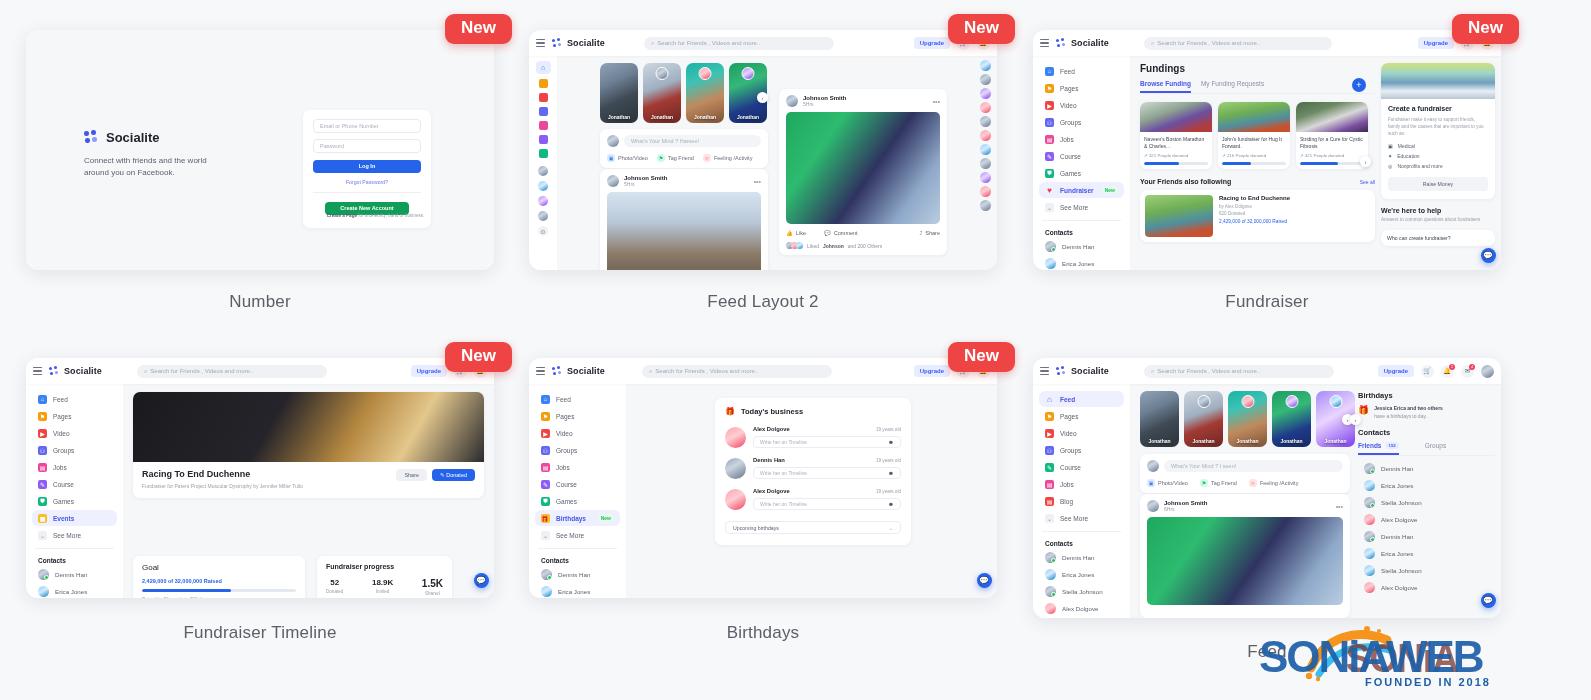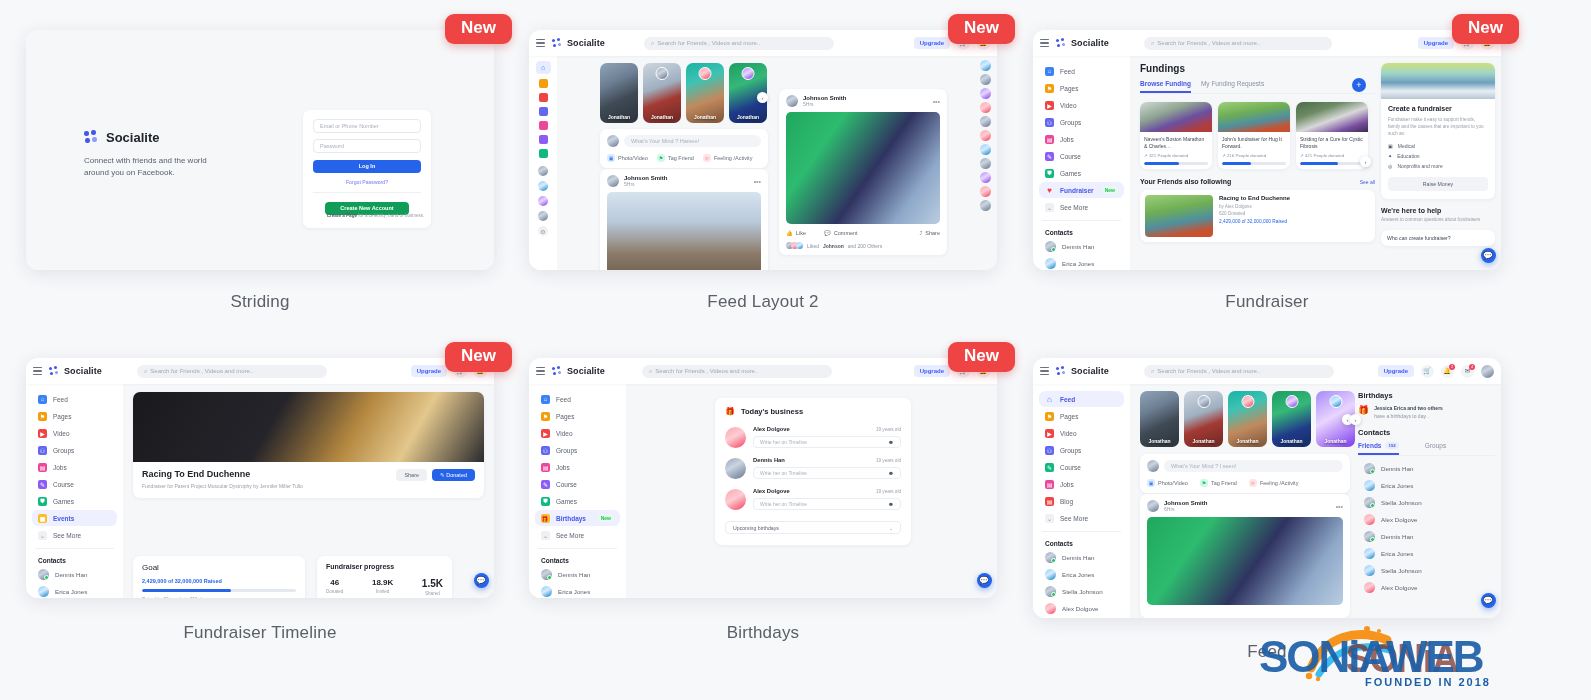--- a/index.html
+++ b/index.html
@@ -257,21 +257,21 @@
         </div>
 
         <div style="position:absolute; left:277px; top:183px; width:145px; font-size:4.6px; color:#9aa0ab; text-align:center">
           <span style="font-weight:700;color:#596070">Create a Page</span><span> for a celebrity, band or business.</span>
         </div>
 
       </div>
     </div>
     <div class="newbadge" style="right:-18px; top:-16px;">New</div>
   </div>
-  <div class="caption" style="left:26px; top:292px; width:468px;">Striding</div>
+  <div class="caption" style="left:26px; top:292px; width:468px;">Number</div>
 
   <div class="showcase" style="left:529px; top:30px; width:468px; height:240px;">
     <div class="frame">
       <div class="app">
 
         <div class="topbar">
           <div class="hamb">
               <i></i>
               <i></i>
               <i></i>
@@ -699,21 +699,21 @@
             <div class="progressbar" style="margin-top:5px">
                 <i style="width:58%"></i>
               </div>
             <div style="font-size:4.6px;color:#9aa0ab;margin-top:5px">Raised by 56 people in 719 days</div>
           </div>
 
           <div class="panel" style="position:absolute;left:194px;top:172px;width:135px;padding:7px 9px 9px">
             <div style="font-size:7px;font-weight:700;color:#20242c">Fundraiser progress</div>
             <div style="display:flex;justify-content:space-between;margin-top:8px;text-align:center">
               <div>
-                <div style="font-size:8px;font-weight:700;color:#20242c">46</div>
+                <div style="font-size:8px;font-weight:700;color:#20242c">52</div>
                 <div style="font-size:4.6px;color:#9aa0ab;margin-top:2px">Donated</div>
                 </div>
               <div>
                 <div style="font-size:8px;font-weight:700;color:#20242c">18.9K</div>
                 <div style="font-size:4.6px;color:#9aa0ab;margin-top:2px">Invited</div>
                 </div>
               <div>
                 <div style="font-size:10px;font-weight:700;color:#20242c">1.5K</div>
                 <div style="font-size:4.6px;color:#9aa0ab;margin-top:2px">Shared</div>
                 </div>

